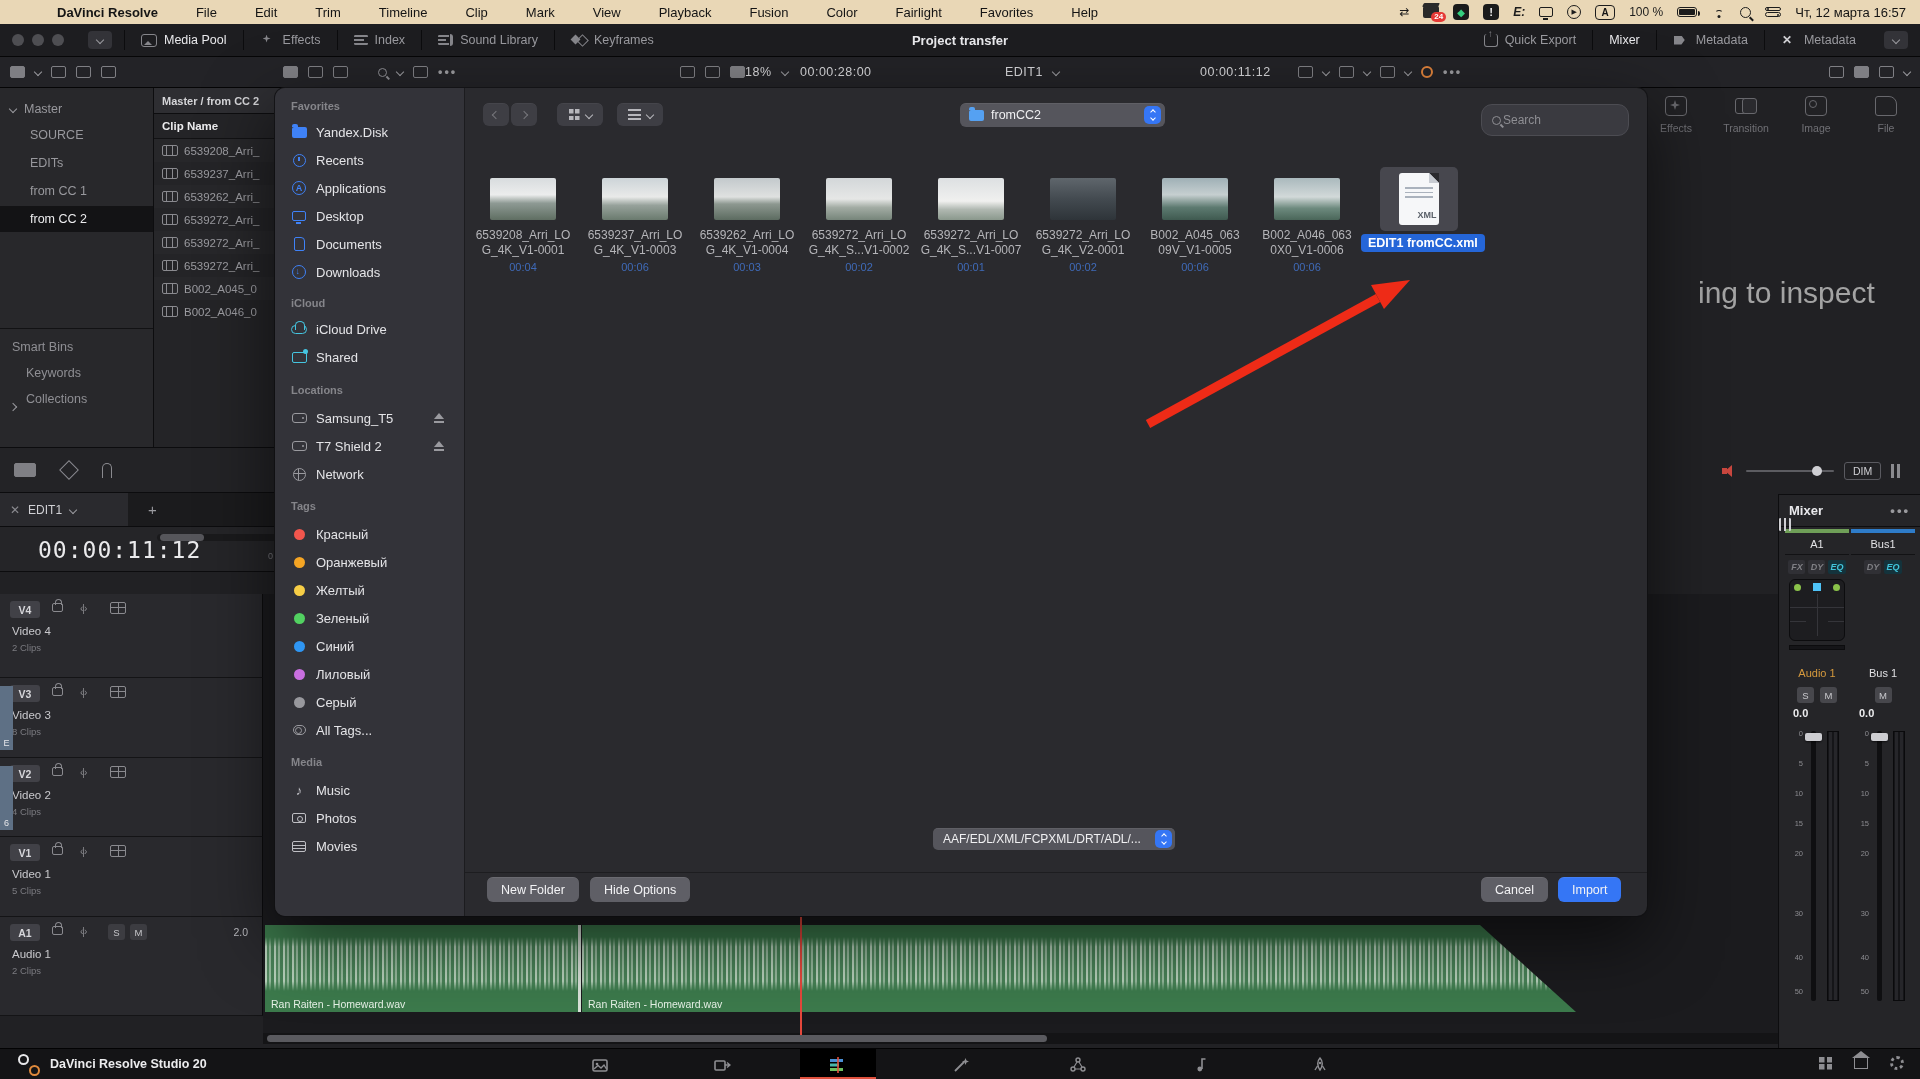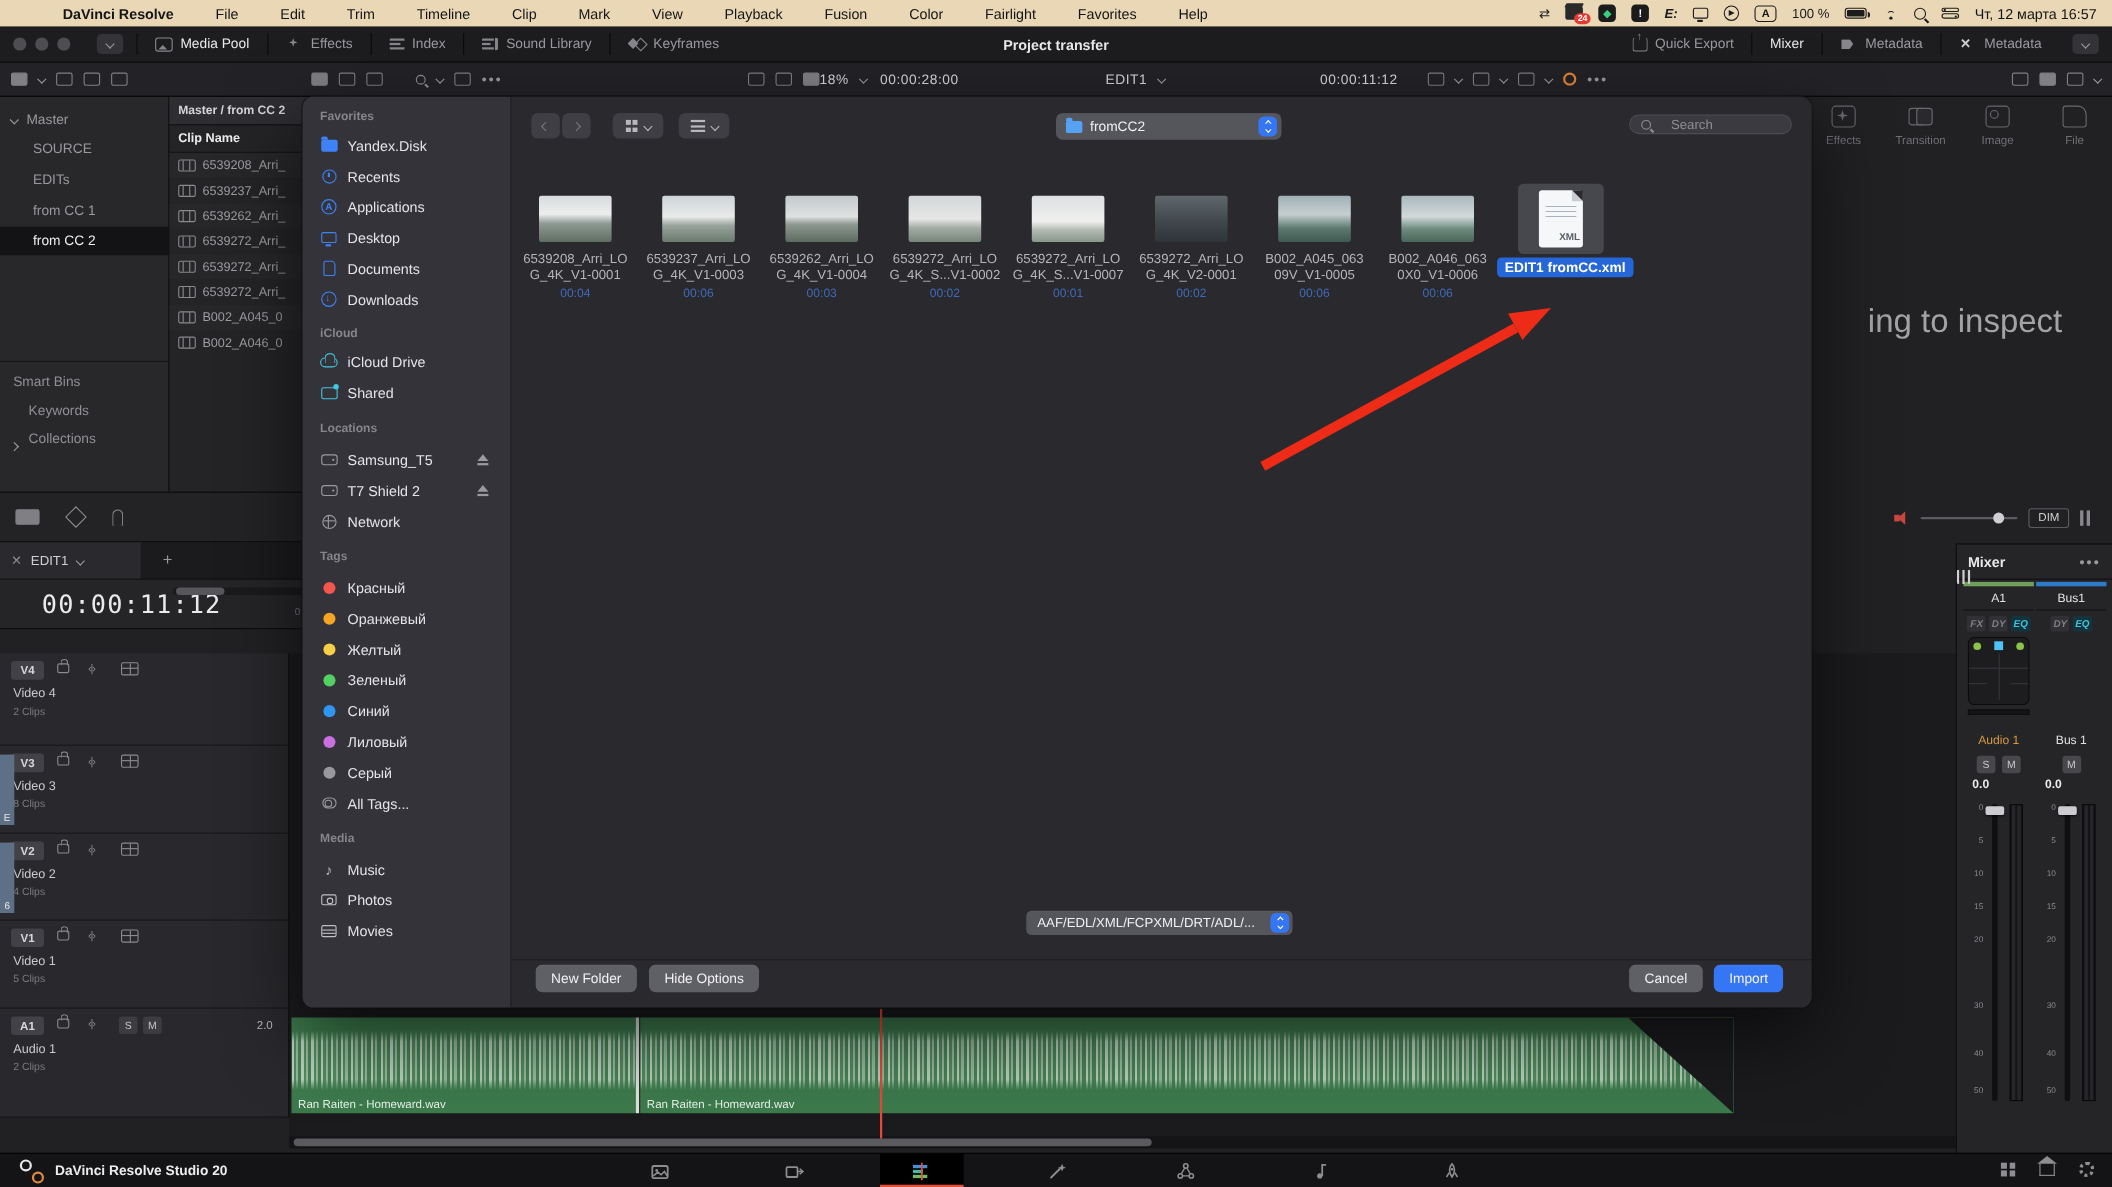--- a/index.html
+++ b/index.html
@@ -185,21 +185,21 @@
 .eject-r{position:absolute;right:10px;color:#9a9a9f}
 
 .dhead-btn{position:absolute;top:15px;height:23px;background:#3e3e44;border-radius:6px;display:flex;align-items:center;justify-content:center;gap:6px;box-shadow:inset 0 0.5px 0 rgba(255,255,255,.08)}
 .gridglyph{width:11px;height:11px;background:linear-gradient(#b7b7bc,#b7b7bc) 0 0/4.5px 4.5px no-repeat,linear-gradient(#b7b7bc,#b7b7bc) 6.5px 0/4.5px 4.5px no-repeat,linear-gradient(#b7b7bc,#b7b7bc) 0 6.5px/4.5px 4.5px no-repeat,linear-gradient(#b7b7bc,#b7b7bc) 6.5px 6.5px/4.5px 4.5px no-repeat}
 .rowsglyph{width:13px;height:11px;background:linear-gradient(#b7b7bc,#b7b7bc) 0 0/13px 2px no-repeat,linear-gradient(#b7b7bc,#b7b7bc) 0 4.5px/13px 2px no-repeat,linear-gradient(#b7b7bc,#b7b7bc) 0 9px/13px 2px no-repeat}
 .popup{position:absolute;height:24px;background:#55555c;border-radius:6px;display:flex;align-items:center;gap:7px;padding:0 4px 0 9px;color:#f0f0f2;font-size:12.5px;box-shadow:inset 0 0.5px 0 rgba(255,255,255,.12)}
 .stepper{margin-left:auto;width:17px;height:18px;background:#3576f5;border-radius:5px;display:flex;flex-direction:column;align-items:center;justify-content:center;gap:2px}
 .stepper .chv{width:4px;height:4px;border-color:#fff;border-width:1.4px}
 .minifolder{width:15px;height:11px;background:#55a1f2;border-radius:2px;position:relative}
 .minifolder::before{content:"";position:absolute;left:0;top:-2.5px;width:6px;height:2.5px;background:#55a1f2;border-radius:2px 2px 0 0}
-.search{position:absolute;right:18px;top:16px;width:148px;height:18px;background:#3a3a40;border:1px solid #4c4c52;border-radius:11px;display:flex;align-items:center;gap:18px;padding:0 10px;color:#8e8e93;font-size:12px}
+.search{position:absolute;right:18px;top:16px;width:148px;height:32px;background:#3a3a40;border:1px solid #4c4c52;border-radius:11px;display:flex;align-items:center;gap:2px;padding:0 10px;color:#8e8e93;font-size:12px}
 .s-lens{position:relative;width:9px;height:9px;border:1.5px solid #8e8e93;border-radius:50%}
 .s-lens::after{content:"";position:absolute;right:-3.5px;bottom:-2.5px;width:4px;height:1.5px;background:#8e8e93;transform:rotate(45deg)}
 .fitem{position:absolute;top:90px;width:116px;text-align:center}
 .thumb{width:66px;height:42px;margin:0 auto;border-radius:2px}
 .t1{background:linear-gradient(180deg,#d8dcde 0%,#eceded 40%,#8e9a94 60%,#5f6e62 100%)}
 .t2{background:linear-gradient(180deg,#cdd4d8 0%,#e9eae9 45%,#97a29b 65%,#6a7a6e 100%)}
 .t3{background:linear-gradient(180deg,#c3c9cc 0%,#dfe1e0 45%,#8d9890 62%,#5c6b60 100%)}
 .t4{background:linear-gradient(180deg,#d3d7d9 0%,#e6e7e6 50%,#a3aca4 70%,#76857a 100%)}
 .t5{background:linear-gradient(180deg,#dde0e2 0%,#f0f0ef 55%,#b0b8b1 75%,#8a988c 100%)}
 .t6{background:linear-gradient(180deg,#5f666c 0%,#434a50 50%,#2e3439 100%)}

